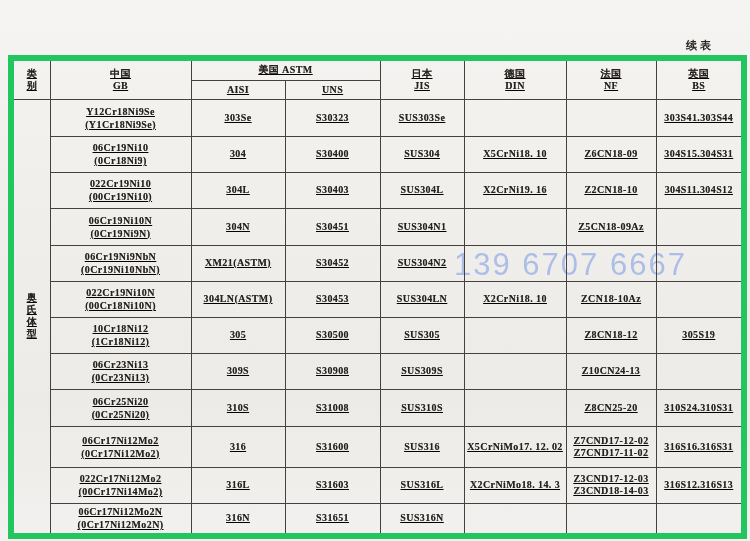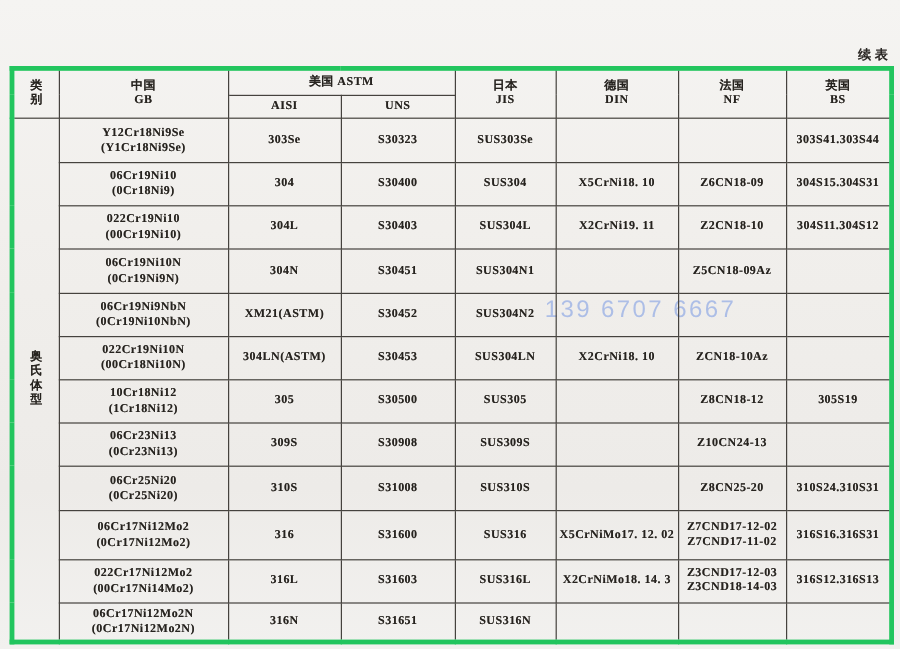--- a/index.html
+++ b/index.html
@@ -3,40 +3,41 @@
 <meta charset="utf-8">
 <style>
   html,body{margin:0;padding:0;}
   body{
     width:750px;height:541px;position:relative;overflow:hidden;
     background:linear-gradient(180deg,#f5f4f2 0%,#f1efec 35%,#edebe8 75%,#f2f1ef 100%);
     font-family:"Liberation Serif","DejaVu Serif",serif;
   }
   .paper{position:absolute;inset:0;}
   .cont-label{
-    position:absolute;top:38px;right:7px;
+    position:absolute;top:38px;right:36px;
     font-size:11px;font-weight:700;letter-spacing:3px;color:#2a2724;
   }
   
   .wm{position:absolute;z-index:1;white-space:nowrap;}
   .wm-company{
     left:468px;top:211px;font-size:28px;letter-spacing:9px;
     color:#9db3e6;opacity:.85;font-weight:700;
     font-family:"Liberation Serif","DejaVu Serif",serif;
   }
   .wm-phone{
-    left:454px;top:247px;font-size:20px;letter-spacing:2px;
+    left:454px;top:247px;font-size:31px;letter-spacing:2px;
     color:#9db3e6;opacity:.8;font-weight:400;
     font-family:"Liberation Sans","DejaVu Sans",sans-serif;
   }
   
   table{
     position:absolute;left:8px;top:55px;width:733px;z-index:2;
     border-collapse:collapse;table-layout:fixed;
-    border:4px solid #22c55e;
+    border:6px solid #22c55e;
+    text-decoration:underline;
   }
   th,td{
     border:1px solid #45423e;padding:0;margin:0;
     text-align:center;vertical-align:middle;
     color:#26231f;font-size:10px;font-weight:600;letter-spacing:.4px;
     line-height:12px;overflow:hidden;
     text-shadow:0 0 .5px rgba(45,40,34,.55);
   }
   thead tr:nth-child(1){height:22px;}
   thead tr:nth-child(2){height:19px;}
@@ -118,21 +119,21 @@
           <td class="pre">304S15.304S31</td>
         </tr>
         <tr style="height: 36px;">
           <td>
             <div>022Cr19Ni10</div>
             <div>(00Cr19Ni10)</div>
           </td>
           <td class="pre">304L</td>
           <td class="pre">S30403</td>
           <td class="pre">SUS304L</td>
-          <td class="pre">X2CrNi19. 11</td>
+          <td class="pre">X2CrNi19. 16</td>
           <td class="pre">Z2CN18-10</td>
           <td class="pre">304S11.304S12</td>
         </tr>
         <tr style="height: 37px;">
           <td>
             <div>06Cr19Ni10N</div>
             <div>(0Cr19Ni9N)</div>
           </td>
           <td class="pre">304N</td>
           <td class="pre">S30451</td>

